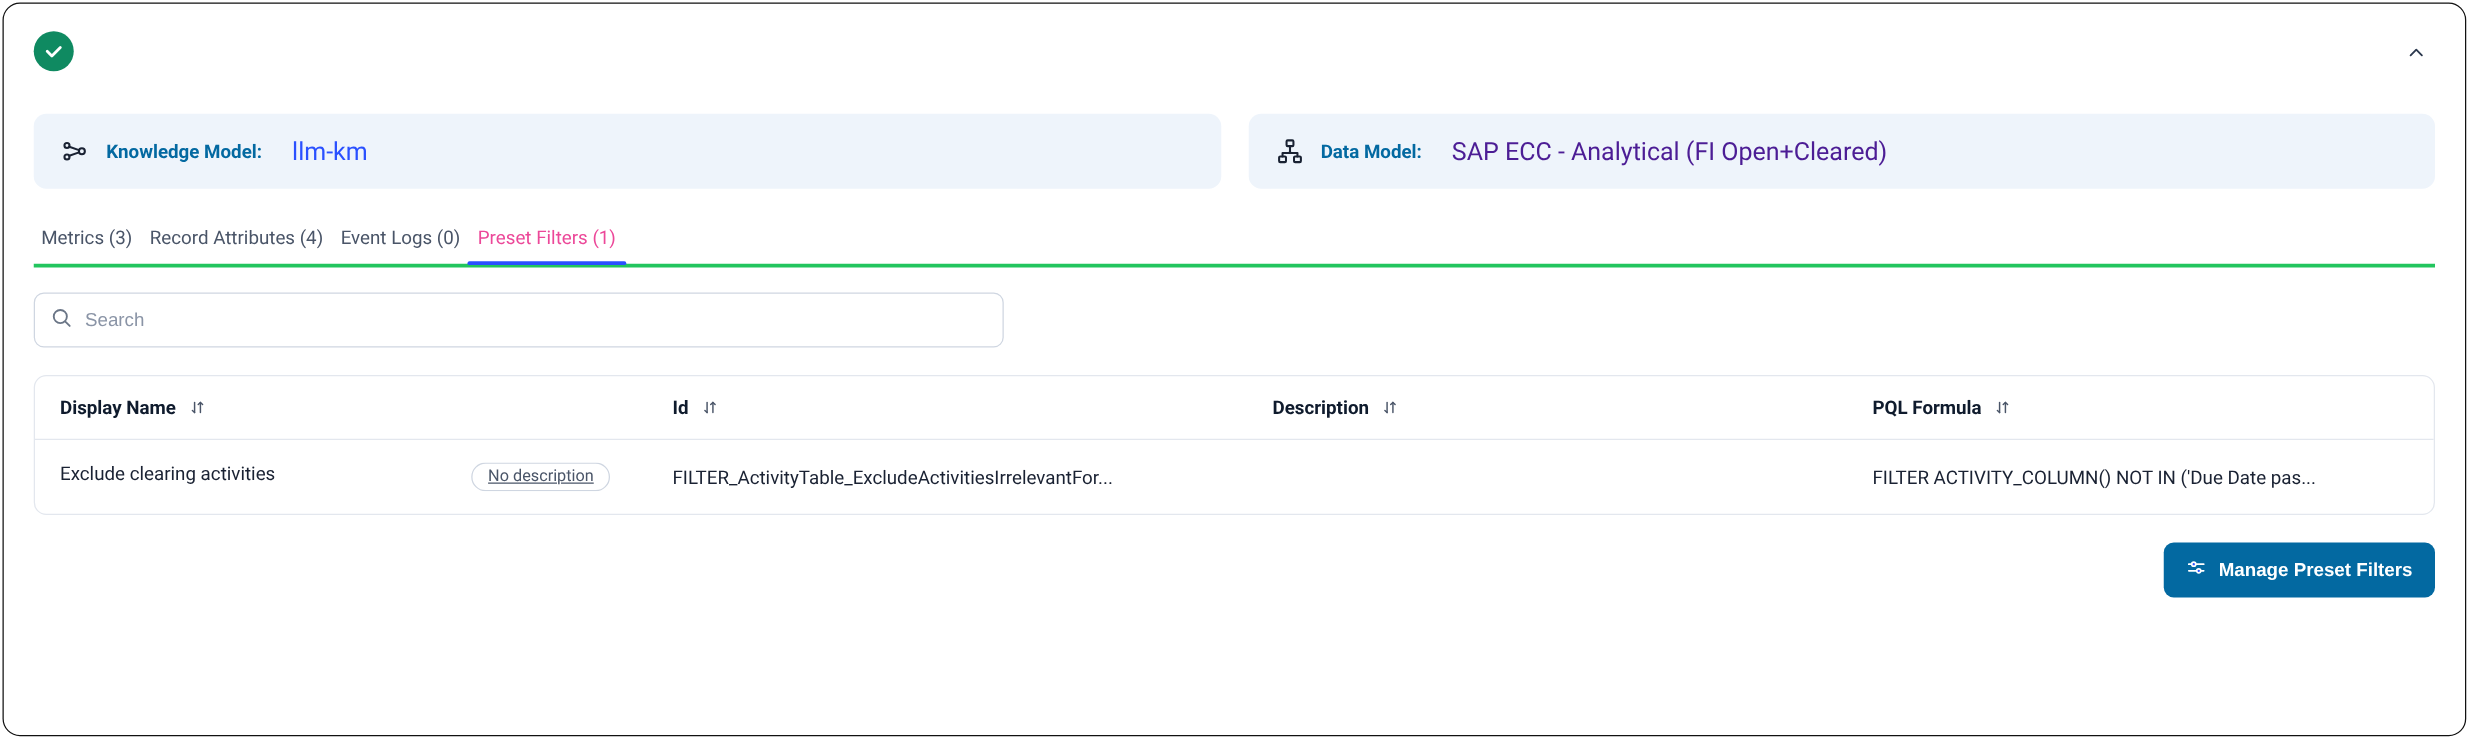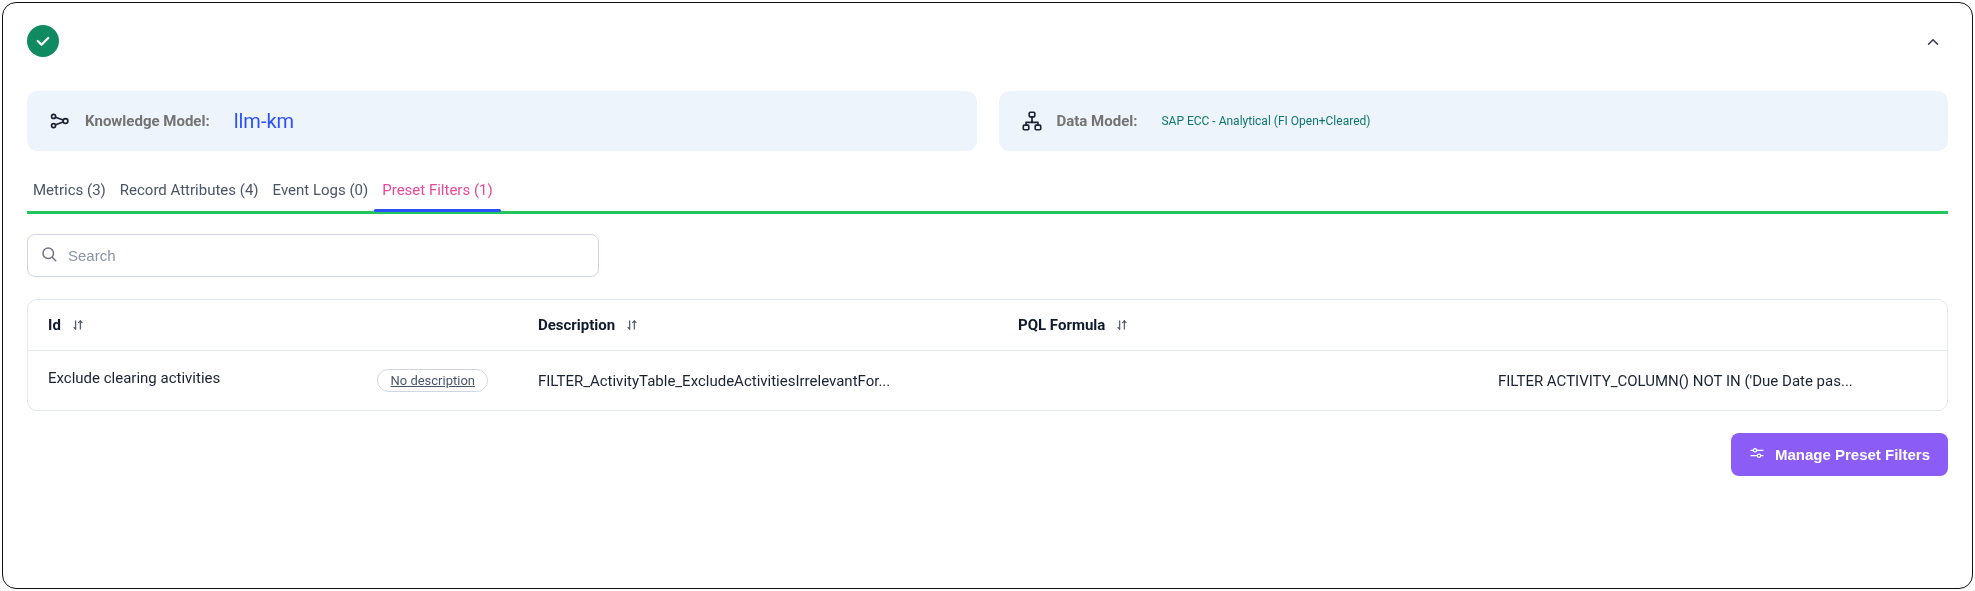--- a/index.html
+++ b/index.html
@@ -68,32 +68,32 @@
     gap: 14px;
     flex: 1;
   }
   .info-card .icon {
     color: #1a2233;
     display: flex;
     align-items: center;
   }
   .info-card .label {
     font-weight: 700;
-    color: #737373;
+    color: #0369a1;
     font-size: 15px;
     margin-right: 10px;
   }
   .info-card .value-link {
     color: #2a50ff;
     font-size: 20px;
     cursor: pointer;
   }
   .info-card .value-text {
-    color: #0f766e;
-    font-size: 12px;
+    color: #4c1d95;
+    font-size: 20px;
   }
   .tabs {
     display: flex;
     gap: 10px;
     border-bottom: 3px solid #22c55e;
     margin-top: 18px;
     padding: 0 4px;
   }
   .tab {
     padding: 12px 2px;
@@ -124,21 +124,21 @@
   .search-wrap {
     margin-top: 20px;
     display: flex;
   }
   .search-box {
     display: flex;
     align-items: center;
     border: 1px solid #cfd6e1;
     border-radius: 8px;
     padding: 10px 12px;
-    width: 572px;
+    width: 776px;
     gap: 10px;
     color: #6b7687;
   }
   .search-box input {
     border: none;
     outline: none;
     font-size: 15px;
     color: #1a2233;
     flex: 1;
     background: transparent;
@@ -195,21 +195,21 @@
     white-space: nowrap;
     margin-right: 30px;
     text-decoration: underline;
   }
   .footer {
     display: flex;
     justify-content: flex-end;
     margin-top: 22px;
   }
   .primary-btn {
-    background: #8b5cf6;
+    background: #0369a1;
     color: #fff;
     border: none;
     border-radius: 8px;
     padding: 12px 18px;
     font-size: 15px;
     font-weight: 600;
     display: flex;
     align-items: center;
     gap: 10px;
     cursor: pointer;
@@ -279,20 +279,34 @@
             <line x1="21" y1="21" x2="16.65" y2="16.65"></line>
           </svg>
       </span>
       <input type="text" placeholder="Search" style="">
     </div>
   </div>
 
   <div class="table">
     <div class="thead">
       <div class="th">
+        <span>Display Name</span>
+        <span class="sort-icon">
+          <svg width="14" height="14" viewBox="0 0 24 24" fill="none" stroke="currentColor" stroke-width="2" stroke-linecap="round" stroke-linejoin="round">
+              <path d="M8 5 L8 19"></path>
+              <path d="M5 16 L8 19 L11 16" opacity="0"></path>
+              <path d="M5 8 L8 5 L11 8" opacity="0"></path>
+              <path d="M8 19 L5 16 M8 19 L11 16" opacity="0"></path>
+              <polyline points="5 16 8 19"></polyline>
+              <path d="M16 19 L16 5"></path>
+              <polyline points="13 8 16 5 19 8"></polyline>
+            </svg>
+        </span>
+      </div>
+      <div class="th">
         <span>Id</span>
         <span class="sort-icon">
           <svg width="14" height="14" viewBox="0 0 24 24" fill="none" stroke="currentColor" stroke-width="2" stroke-linecap="round" stroke-linejoin="round">
               <path d="M8 5 L8 19"></path>
               <polyline points="5 16 8 19"></polyline>
               <path d="M16 19 L16 5"></path>
               <polyline points="13 8 16 5 19 8"></polyline>
             </svg>
         </span>
       </div>

